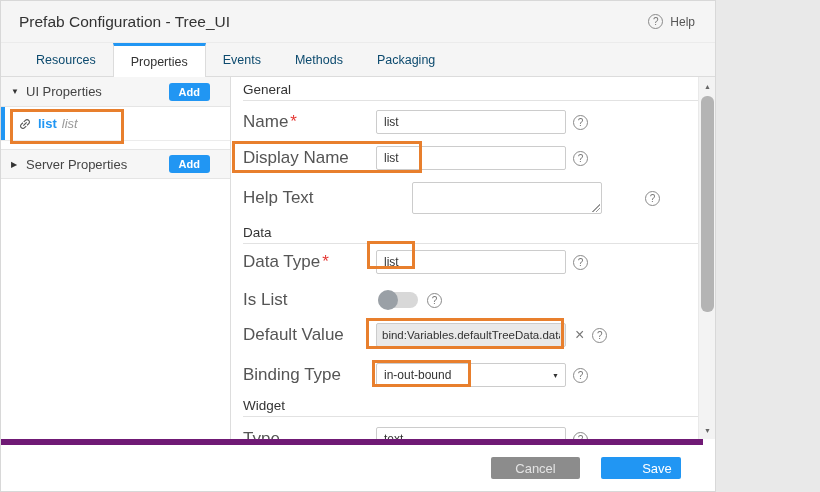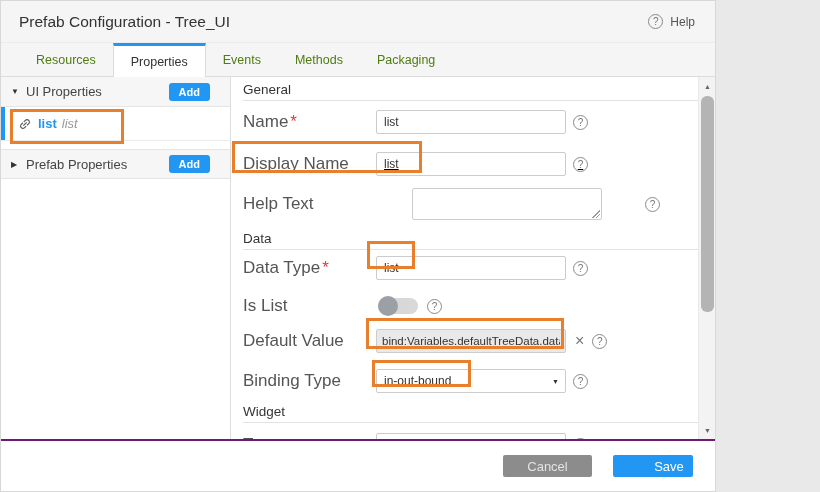--- a/index.html
+++ b/index.html
@@ -8,21 +8,21 @@
   .dialog{ position:relative; width:716px; height:492px; background:#fff; border:1px solid #d8d8d8; overflow:hidden; }
 
   
   .hdr{ position:absolute; top:0; left:0; right:0; height:42px; background:#f5f5f5; border-bottom:1px solid #ebebeb; display:flex; align-items:center; justify-content:space-between; padding:0 20px 0 18px; }
   .hdr-title{ font-size:15.5px; color:#333; }
   .help-wrap{ display:flex; align-items:center; gap:7px; color:#555; font-size:12px; cursor:pointer; }
   .qcirc{ display:inline-flex; width:15px; height:15px; border:1px solid #8a8a8a; border-radius:50%; color:#777; font-size:10px; align-items:center; justify-content:center; flex:0 0 auto; }
 
   
   .tabbar{ position:absolute; top:42px; left:0; right:0; height:34px; background:#f5f5f5; border-bottom:1px solid #dcdcdc; display:flex; padding-left:18px; }
-  .tab{ display:flex; align-items:center; padding:0 17px; font-size:12.5px; color:#4d7c0f; cursor:pointer; }
+  .tab{ display:flex; align-items:center; padding:0 17px; font-size:12.5px; color:#0c4a6e; cursor:pointer; }
   .tab.active{ background:#fff; color:#333; border-left:1px solid #dcdcdc; border-right:1px solid #dcdcdc; border-top:3px solid #2196f3; margin-bottom:-1px; z-index:2; }
 
   
   .bd{ position:absolute; top:76px; left:0; right:0; bottom:52px; display:flex; overflow:hidden; background:#fff; }
 
   
   .sidebar{ width:230px; flex:0 0 230px; border-right:1px solid #ddd; }
   .side-head{ height:30px; background:#f6f6f6; border-bottom:1px solid #e5e5e5; display:flex; align-items:center; padding:0 20px 0 10px; }
   .side-head.second{ margin-top:8px; border-top:1px solid #e5e5e5; }
   .caret{ width:15px; font-size:8px; color:#333; }
@@ -54,21 +54,21 @@
   .clear-x{ margin-left:9px; font-size:16px; color:#777; cursor:pointer; line-height:1; }
   .trow{ height:22px; }
 
   
   .sbar{ position:absolute; right:0; top:0; bottom:0; width:17px; background:#f3f3f3; border-left:1px solid #e9e9e9; }
   .sb-up,.sb-down{ position:absolute; left:0; width:17px; height:15px; display:flex; align-items:center; justify-content:center; font-size:7px; color:#666; cursor:pointer; }
   .sb-up{ top:2px; } .sb-down{ bottom:1px; }
   .sb-thumb{ position:absolute; left:2px; top:19px; width:13px; height:216px; background:#b4b4b4; border-radius:6px; cursor:grab; }
 
   
-  .ftr{ position:absolute; bottom:0; left:0; right:0; height:52px; background:#fff; border-top:2px solid #701a75; display:flex; align-items:center; justify-content:flex-end; gap:21px; padding-right:22px;margin-top:37px; }
+  .ftr{ position:absolute; bottom:0; left:0; right:12px; height:52px; background:#fff; border-top:6px solid #701a75; display:flex; align-items:center; justify-content:flex-end; gap:21px; padding-right:22px;margin-top:37px; }
   .btn{ border:none; border-radius:2px; font-size:13px; font-family:"Liberation Sans", sans-serif; cursor:pointer; height:22px; display:flex; align-items:center; justify-content:center; }
   .btn.cancel{ width:89px; background:#8c8c8c; color:#e3e3e3; }
   .btn.save{ width:80px; background:#2196f3; color:#fff;padding-left:32px; }
 
   
   .anno{ position:absolute; border:3px solid #e87f2d; z-index:40; pointer-events:none; }
   .a1{ left:9px;  top:108px; width:114px; height:35px; }
   .a2{ left:231px; top:140px; width:190px; height:32px; }
   .a3{ left:366px; top:240px; width:48px;  height:28px; }
   .a4{ left:365px; top:317px; width:198px; height:31px; }
@@ -106,35 +106,35 @@
       <div class="side-item">
         <span class="sel-bar"></span>
         <svg class="link-ic" viewBox="0 0 24 24">
             <path d="M3.9 12c0-1.71 1.39-3.1 3.1-3.1h4V7H7c-2.76 0-5 2.24-5 5s2.24 5 5 5h4v-1.9H7c-1.71 0-3.1-1.39-3.1-3.1zM8 13h8v-2H8v2zm9-6h-4v1.9h4c1.71 0 3.1 1.39 3.1 3.1s-1.39 3.1-3.1 3.1h-4V17h4c2.76 0 5-2.24 5-5s-2.24-5-5-5z"></path>
           </svg>
         <span class="item-name">list</span>
         <span class="item-type">list</span>
       </div>
       <div class="side-head second">
         <span class="caret">▶</span>
-        <span class="side-head-label">Prefab Properties</span>
+        <span class="side-head-label">Server Properties</span>
         <button class="add-btn">Add</button>
       </div>
     </div>
 
     <div class="form">
       <div class="sec-title">General</div>
 
       <div class="frow" style="margin-top:8px;">
         <span class="flabel"><span>Name</span><span class="req">*</span></span>
         <input class="finput" value="list" style="">
         <span class="qcirc qmark">?</span>
       </div>
 
-      <div class="frow" style="margin-top:16px;text-decoration:underline;">
+      <div class="frow" style="margin-top:10px;">
         <span class="flabel">Display Name</span>
         <input class="finput" value="list" style="">
         <span class="qcirc qmark">?</span>
       </div>
 
       <div class="frow" style="margin-top:10px; height:34px;gap:36px;">
         <span class="flabel">Help Text</span>
         <div class="ftext"></div>
         <span class="qcirc qmark">?</span>
       </div>

